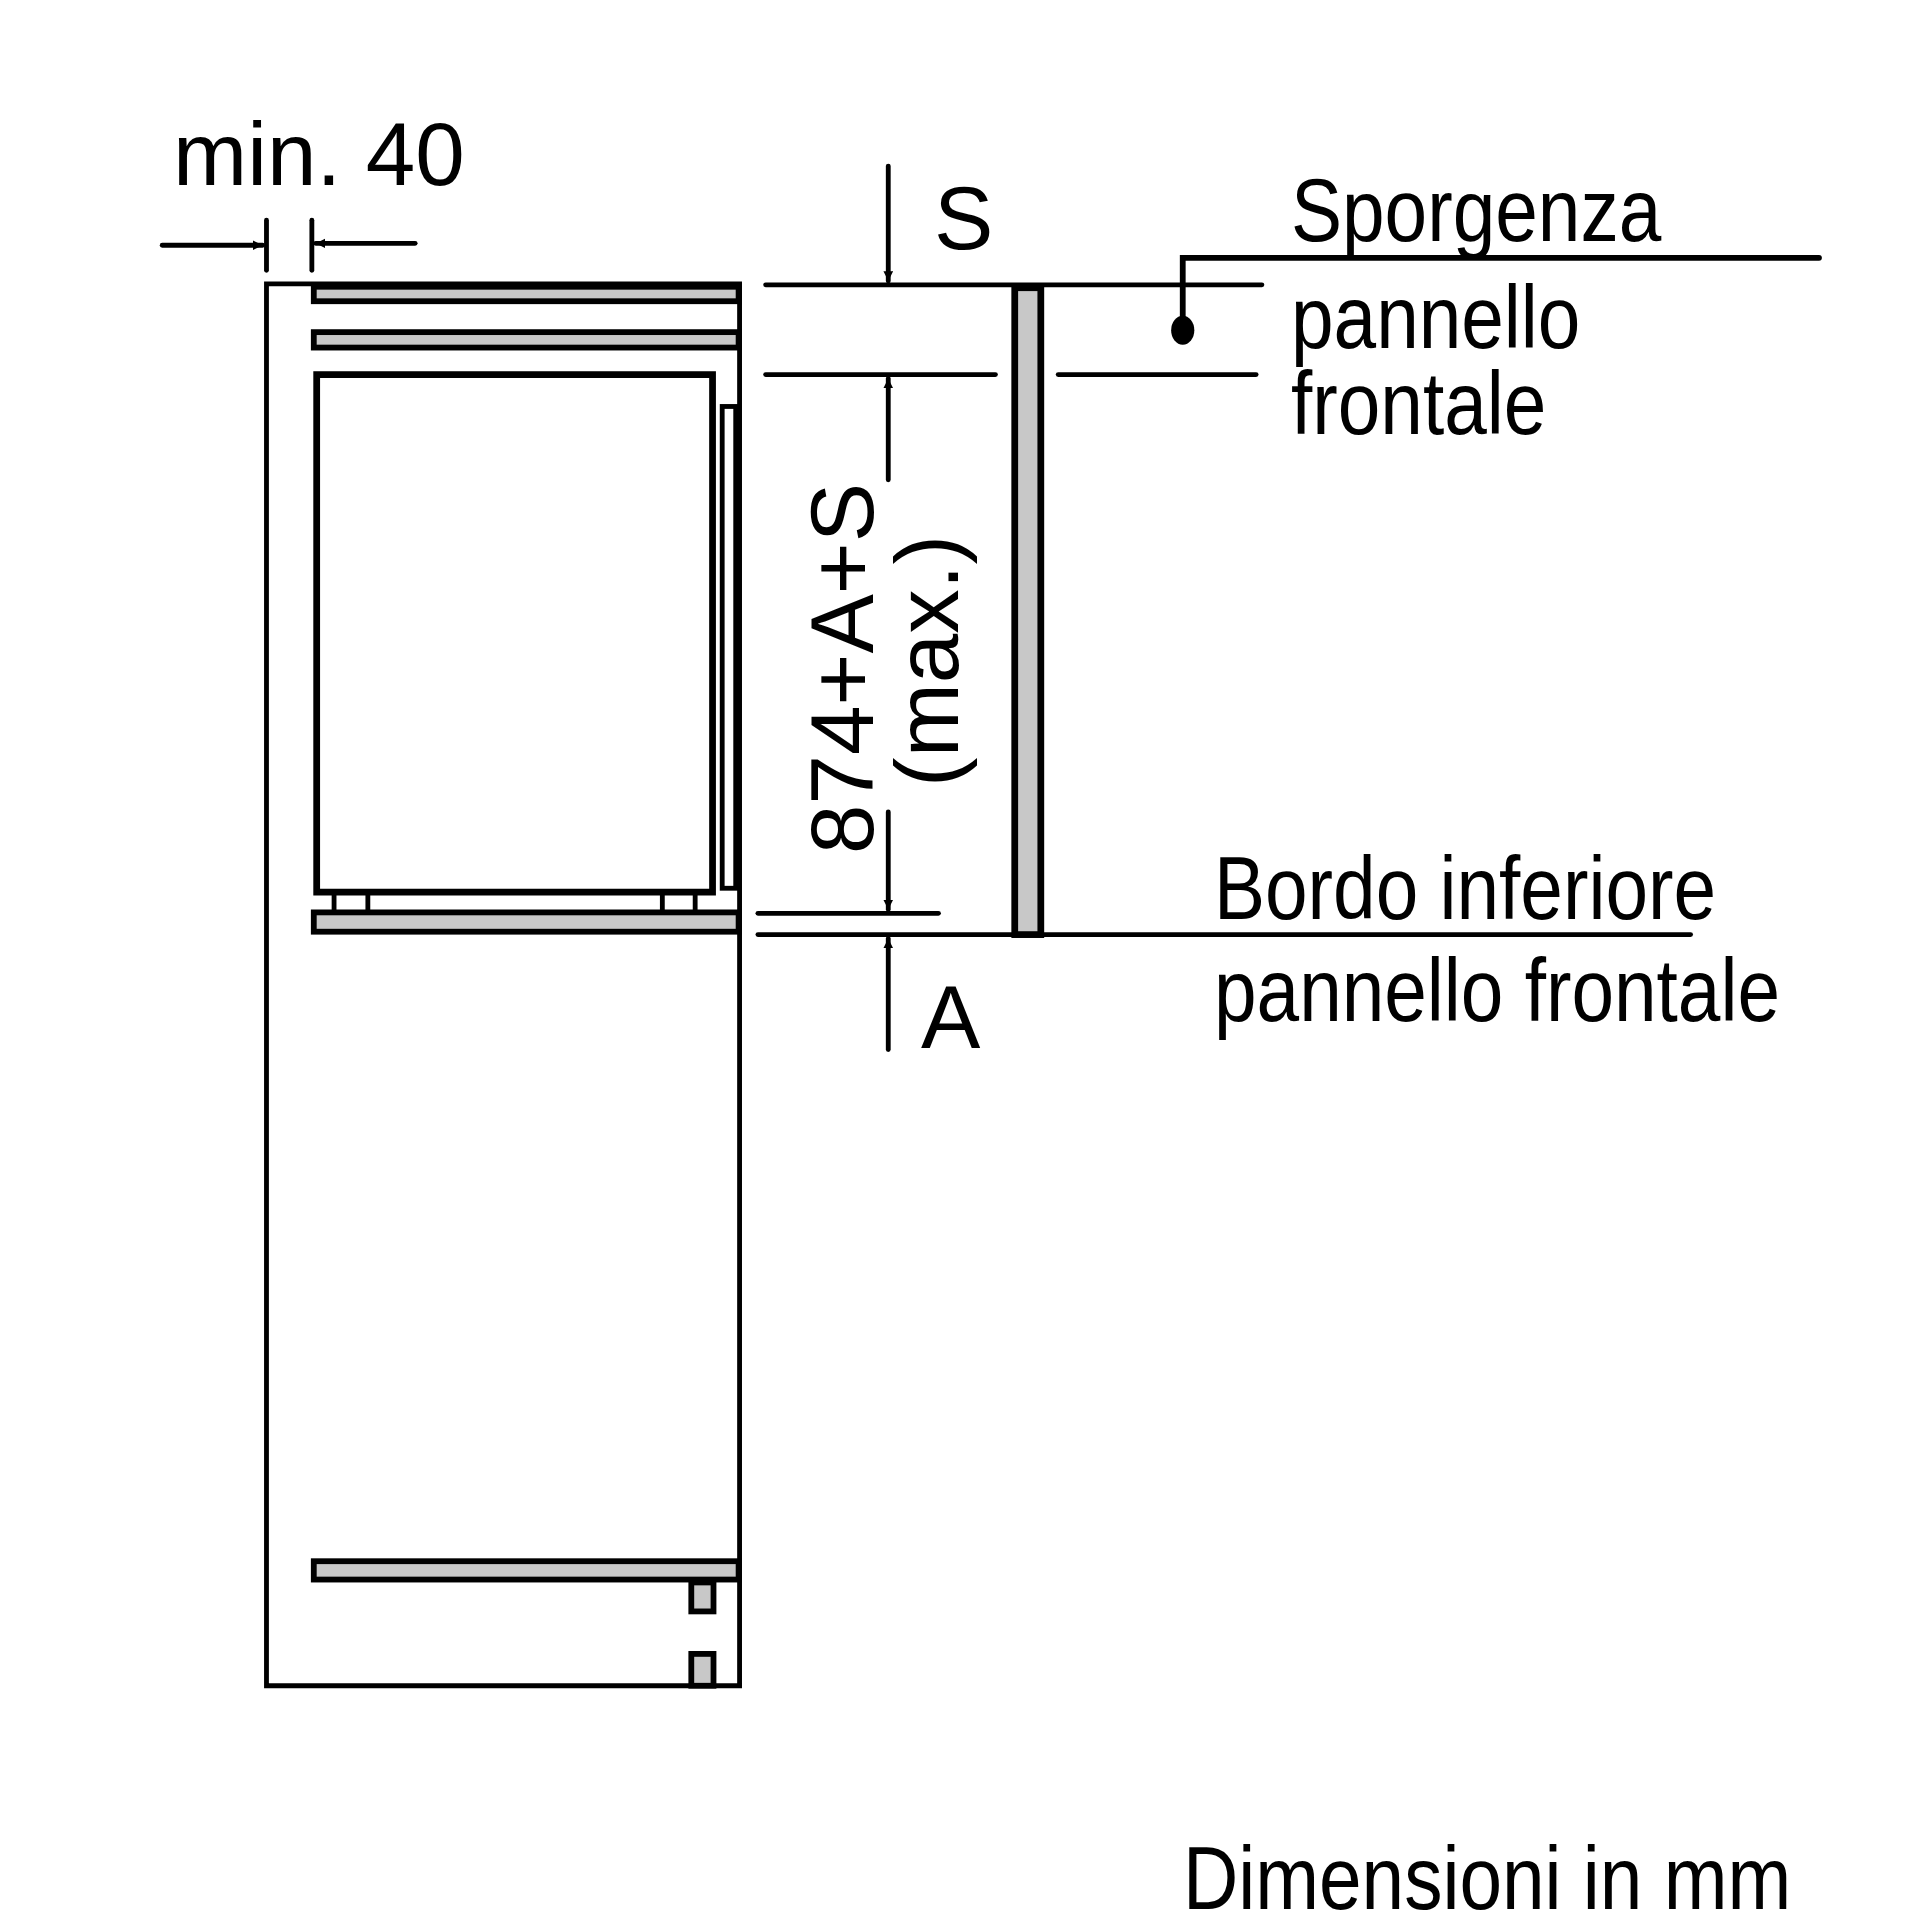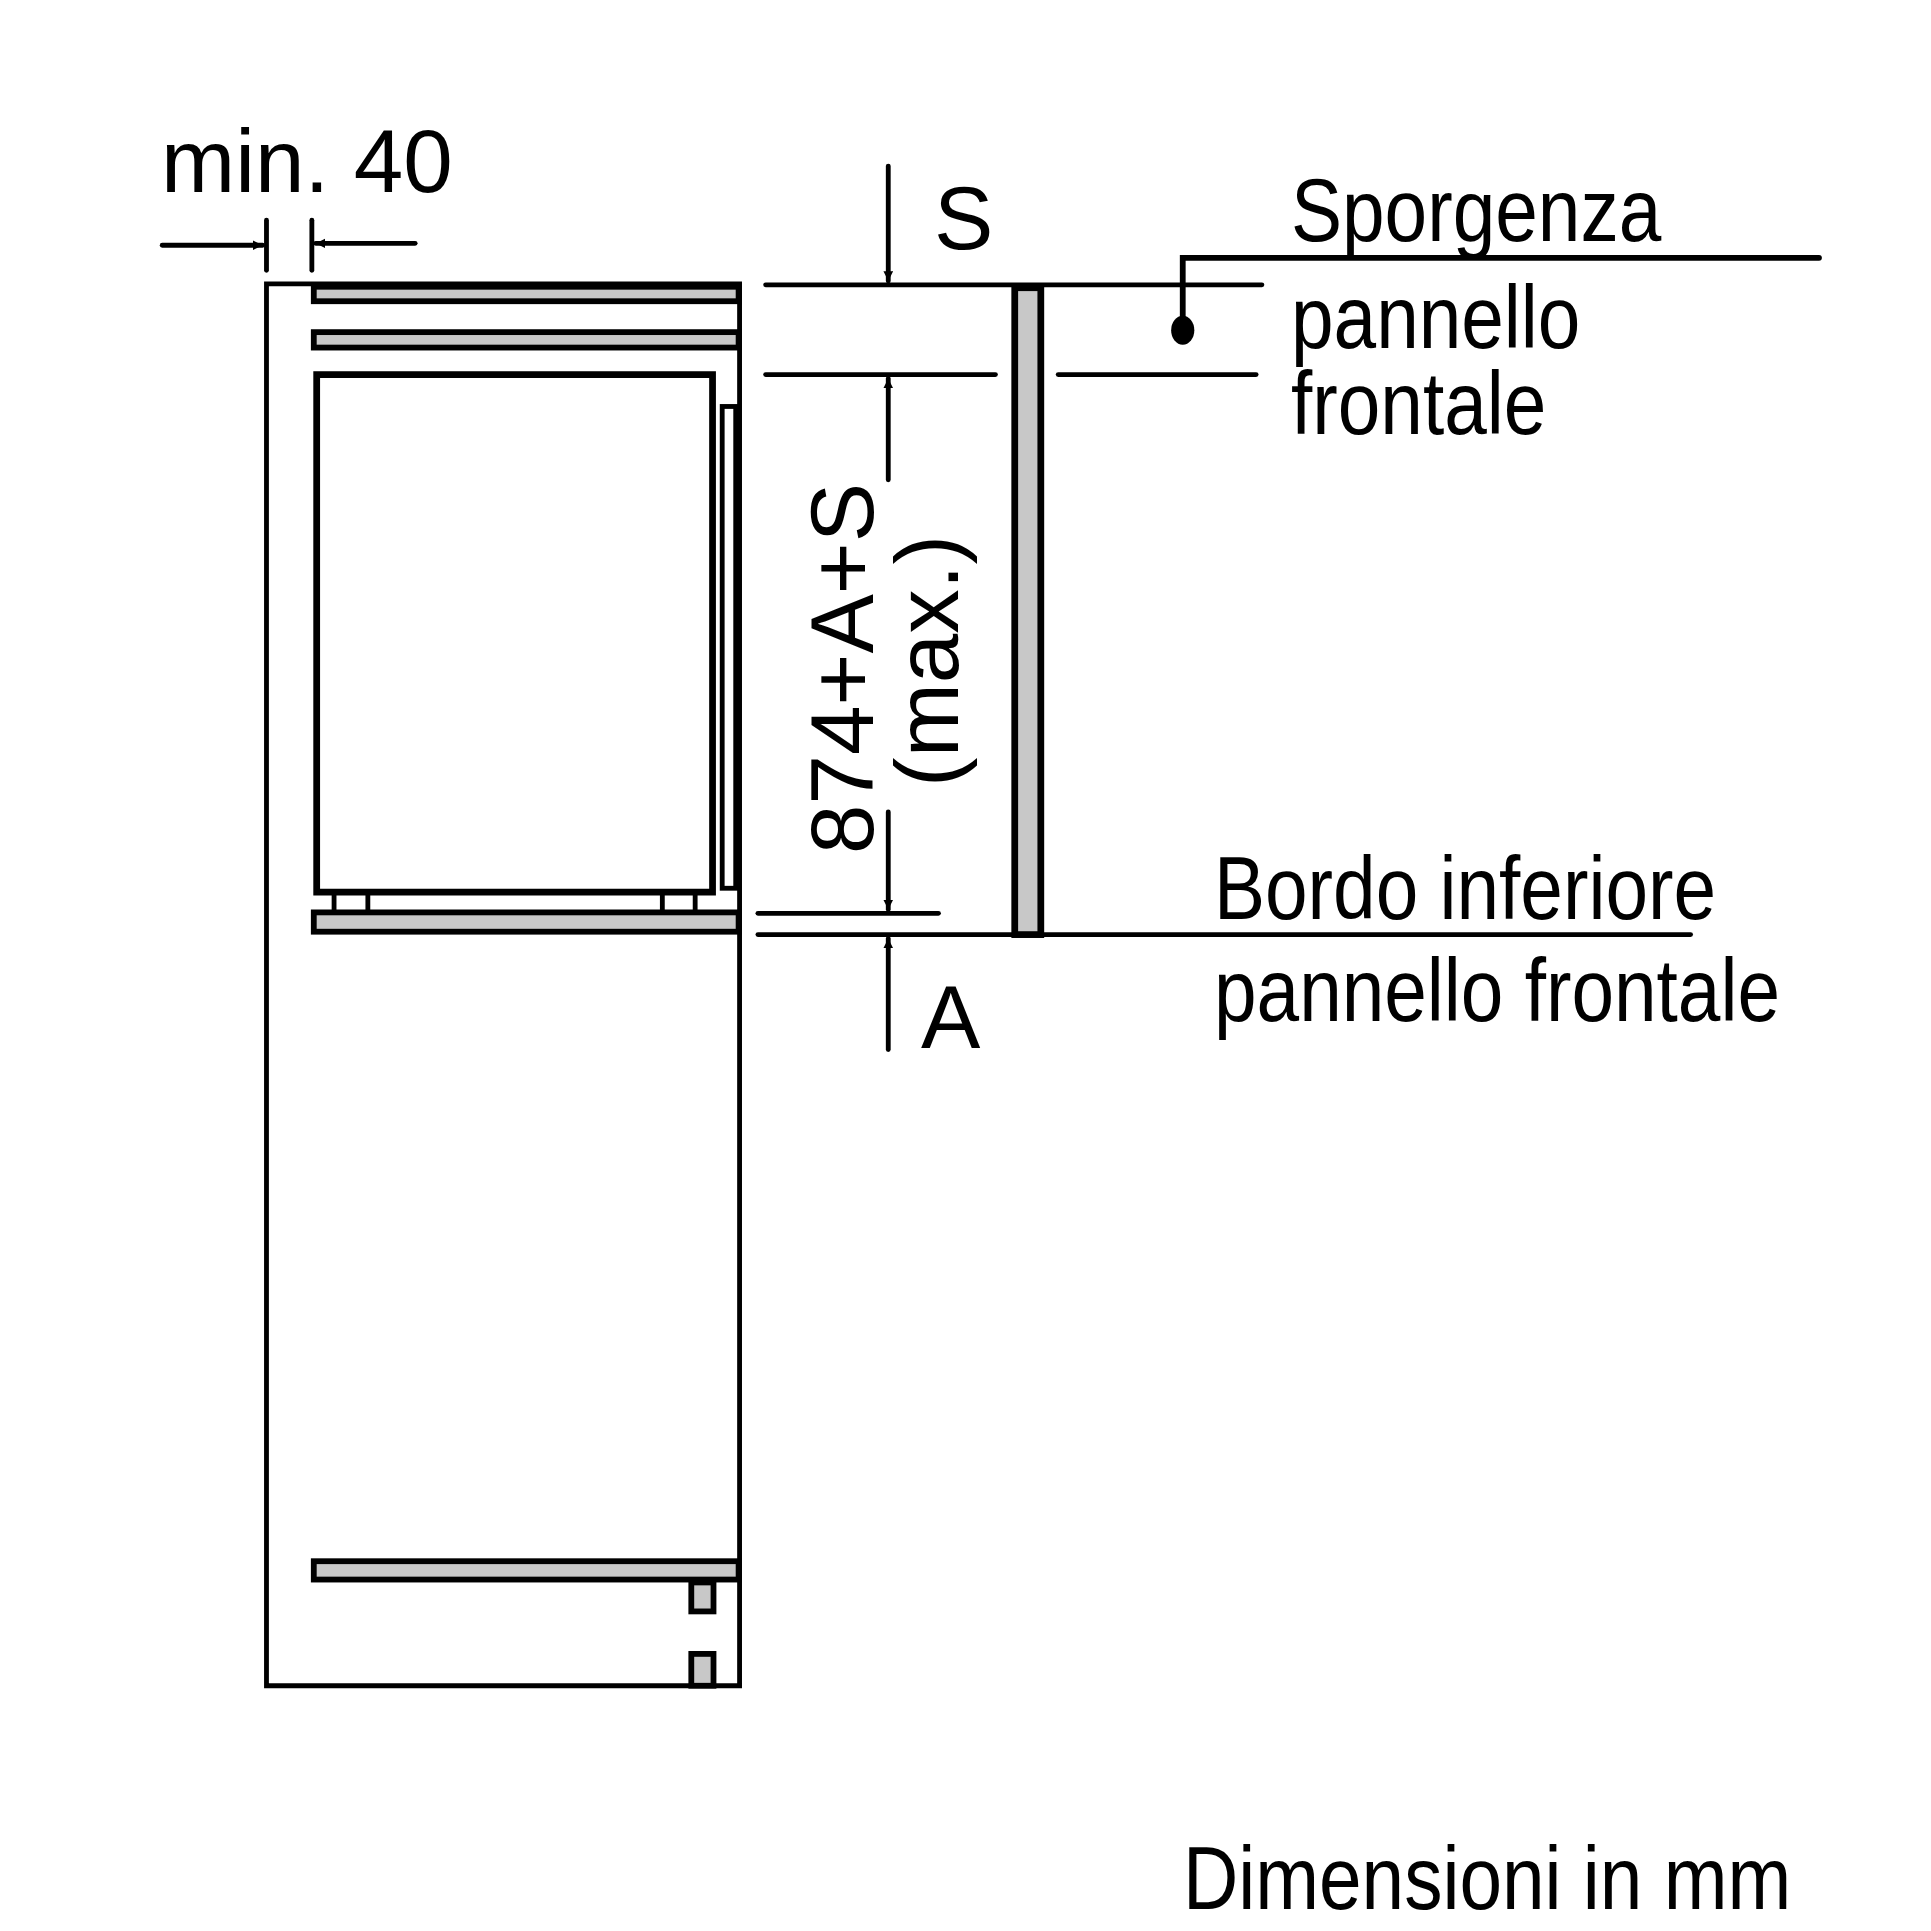--- a/index.html
+++ b/index.html
@@ -86,21 +86,21 @@
   <g>
     <line x1="920" y1="1087" x2="920" y2="972" stroke="#000" stroke-width="5" stroke-linecap="round" marker-end="url(#ah)"></line>
   </g>
 
   <g>
     <polyline points="1225,338 1225,267 1884,267" fill="none" stroke="#000" stroke-width="6" stroke-linecap="round"></polyline>
     <ellipse cx="1225" cy="342" rx="12" ry="15" fill="#000"></ellipse>
   </g>
 </svg>
 
-<div class="lbl big" style="left:161px; top:110px;margin-top:7px;">min. 40</div>
+<div class="lbl big" style="left:173px; top:110px;">min. 40</div>
 <div class="lbl big" style="left:934px; top:174px;">S</div>
 <div class="lbl big" style="left:921px; top:973px;">A</div>
 
 <div class="rot" style="left:798px; top:854px;">874+A+S</div>
 <div class="rot" style="left:883px; top:787px;">(max.)</div>
 
 <div class="lbl label-narrow" style="left:1291px; top:166px;">Sporgenza</div>
 <div class="lbl label-narrow" style="left:1291px; top:273px;">pannello</div>
 <div class="lbl label-narrow" style="left:1291px; top:359px;">frontale</div>
 

